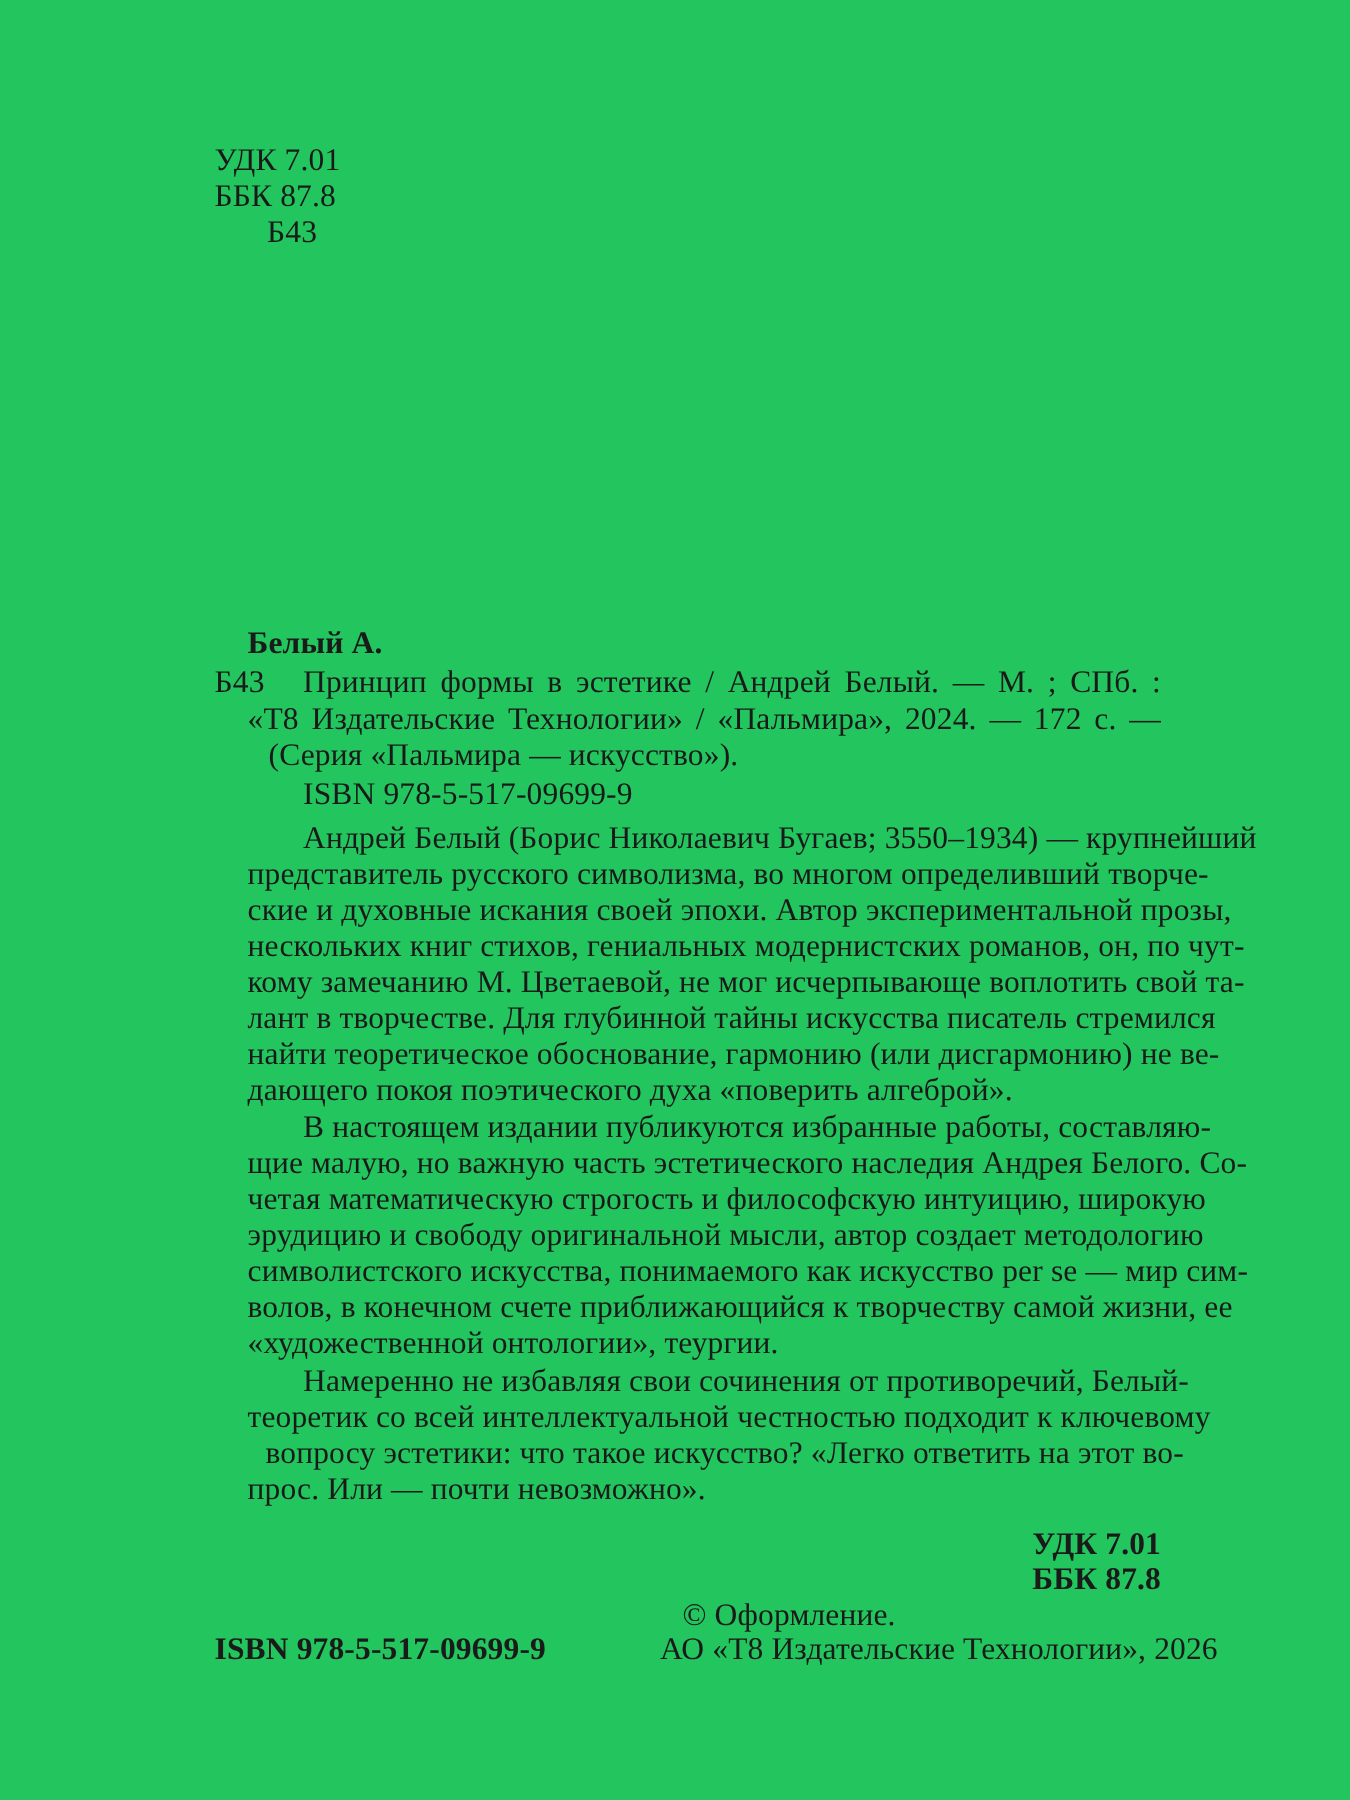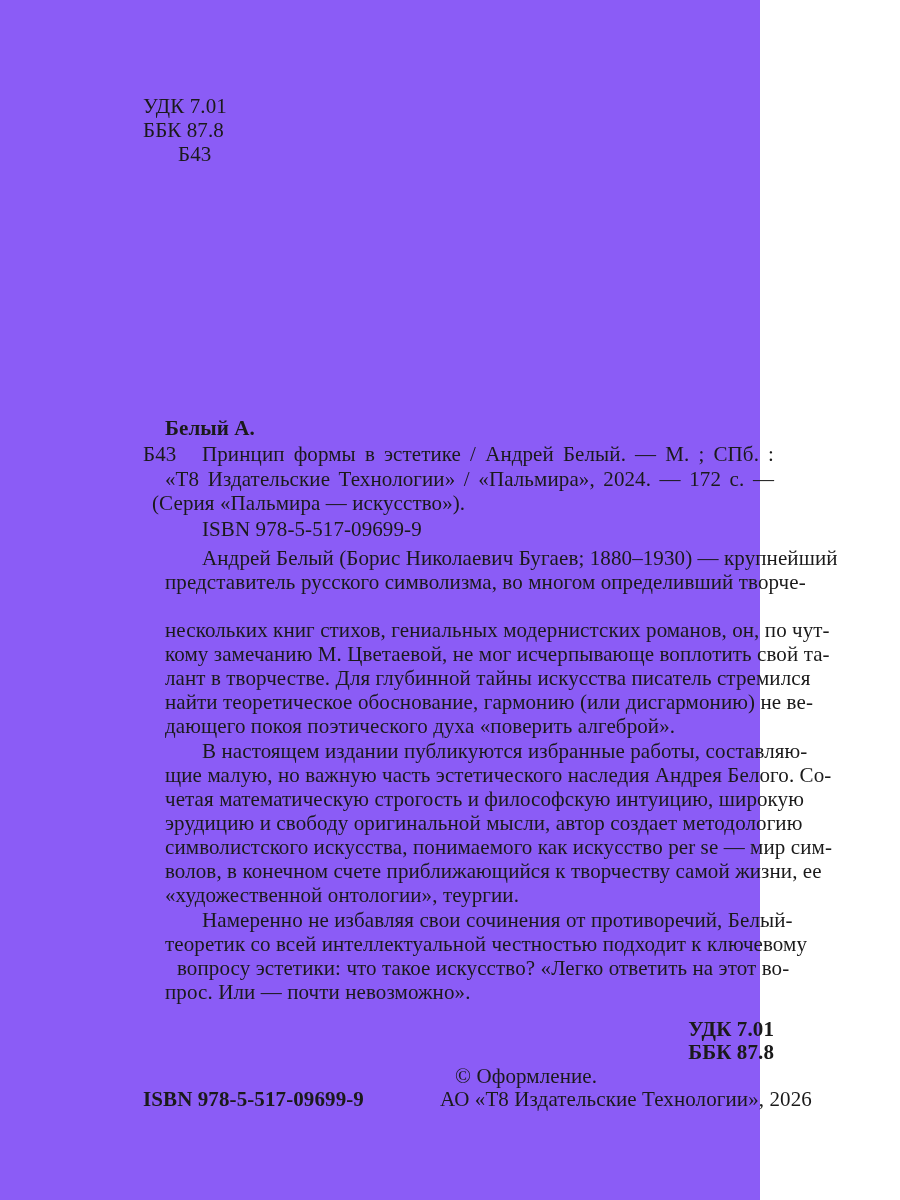--- a/index.html
+++ b/index.html
@@ -1,43 +1,44 @@
 <!DOCTYPE html>
 <html><head>
   <meta charset="utf-8">
   <style>
     html, body { margin: 0; padding: 0; background: #ffffff; }
     body { width: 900px; height: 1200px; position: relative; overflow: hidden;
            font-family: "DejaVu Serif", "Liberation Serif", serif; color: #1a1a1a; }
-    .page { position: absolute; left: 0; top: 0; width: 760px; height: 1200px; background: #8b5cf6; }
+    .page { position: absolute; left: 0; top: 0; width: 900px; height: 1200px; background: #22c55e; }
     .line { position: absolute; white-space: nowrap; font-size: 19px; line-height: 24px; }
     .small { font-size: 17px; }
     .bold { font-weight: bold; font-family: "Liberation Serif", serif; }
     .just { text-align: justify; text-align-last: justify; }
     .right { text-align: right; }
     .cond { font-family: "Liberation Serif", serif; font-size: 21px; letter-spacing: 0.1px; }
   </style>
 </head>
 <body>
 
 <div class="page">
 
   <div class="line cond" style="left:143px; top:94px;">УДК 7.01</div>
   <div class="line cond" style="left:143px; top:118px;">ББК 87.8</div>
   <div class="line cond" style="left:178px; top:142px;">Б43</div>
 
   <div class="line cond bold" style="left:165px; top:416px;">Белый А.</div>
   <div class="line cond" style="left:143px; top:442px;">Б43</div>
   <div class="line cond just" style="left:202px; top:442px; width:572px;">Принцип формы в эстетике / Андрей Белый. — М. ; СПб. :</div>
   <div class="line cond just" style="left:165px; top:467px; width:609px;">«Т8 Издательские Технологии» / «Пальмира», 2024. — 172 с. —</div>
-  <div class="line cond" style="left:152px; top:491px;">(Серия «Пальмира — искусство»).</div>
+  <div class="line cond" style="left:179px; top:491px;">(Серия «Пальмира — искусство»).</div>
   <div class="line cond" style="left:202px; top:517px;">ISBN 978-5-517-09699-9</div>
 
-  <div class="line cond just" style="left:202px; top:546px; width:572px;">Андрей Белый (Борис Николаевич Бугаев; 1880–1930) — крупнейший</div>
+  <div class="line cond just" style="left:202px; top:546px; width:572px;">Андрей Белый (Борис Николаевич Бугаев; 3550–1934) — крупнейший</div>
   <div class="line cond just" style="left:165px; top:570px; width:609px;">представитель русского символизма, во многом определивший творче-</div>
+  <div class="line cond just" style="left:165px; top:594px; width:609px;">ские и духовные искания своей эпохи. Автор экспериментальной прозы,</div>
   <div class="line cond just" style="left:165px; top:618px; width:609px;">нескольких книг стихов, гениальных модернистских романов, он, по чут-</div>
   <div class="line cond just" style="left:165px; top:666px; width:609px;">лант в творчестве. Для глубинной тайны искусства писатель стремился</div>
   <div class="line cond just" style="left:165px; top:642px; width:609px;">кому замечанию М. Цветаевой, не мог исчерпывающе воплотить свой та-</div>
   <div class="line cond just" style="left:165px; top:690px; width:609px;">найти теоретическое обоснование, гармонию (или дисгармонию) не ве-</div>
   <div class="line cond" style="left:165px; top:714px;">дающего покоя поэтического духа «поверить алгеброй».</div>
 
   <div class="line cond just" style="left:202px; top:739px; width:572px;">В настоящем издании публикуются избранные работы, составляю-</div>
   <div class="line cond just" style="left:165px; top:787px; width:609px;">четая математическую строгость и философскую интуицию, широкую</div>
   <div class="line cond just" style="left:165px; top:763px; width:609px;">щие малую, но важную часть эстетического наследия Андрея Белого. Со-</div>
   <div class="line cond just" style="left:165px; top:811px; width:609px;font-family:Liberation Serif, serif;">эрудицию и свободу оригинальной мысли, автор создает методологию</div>

